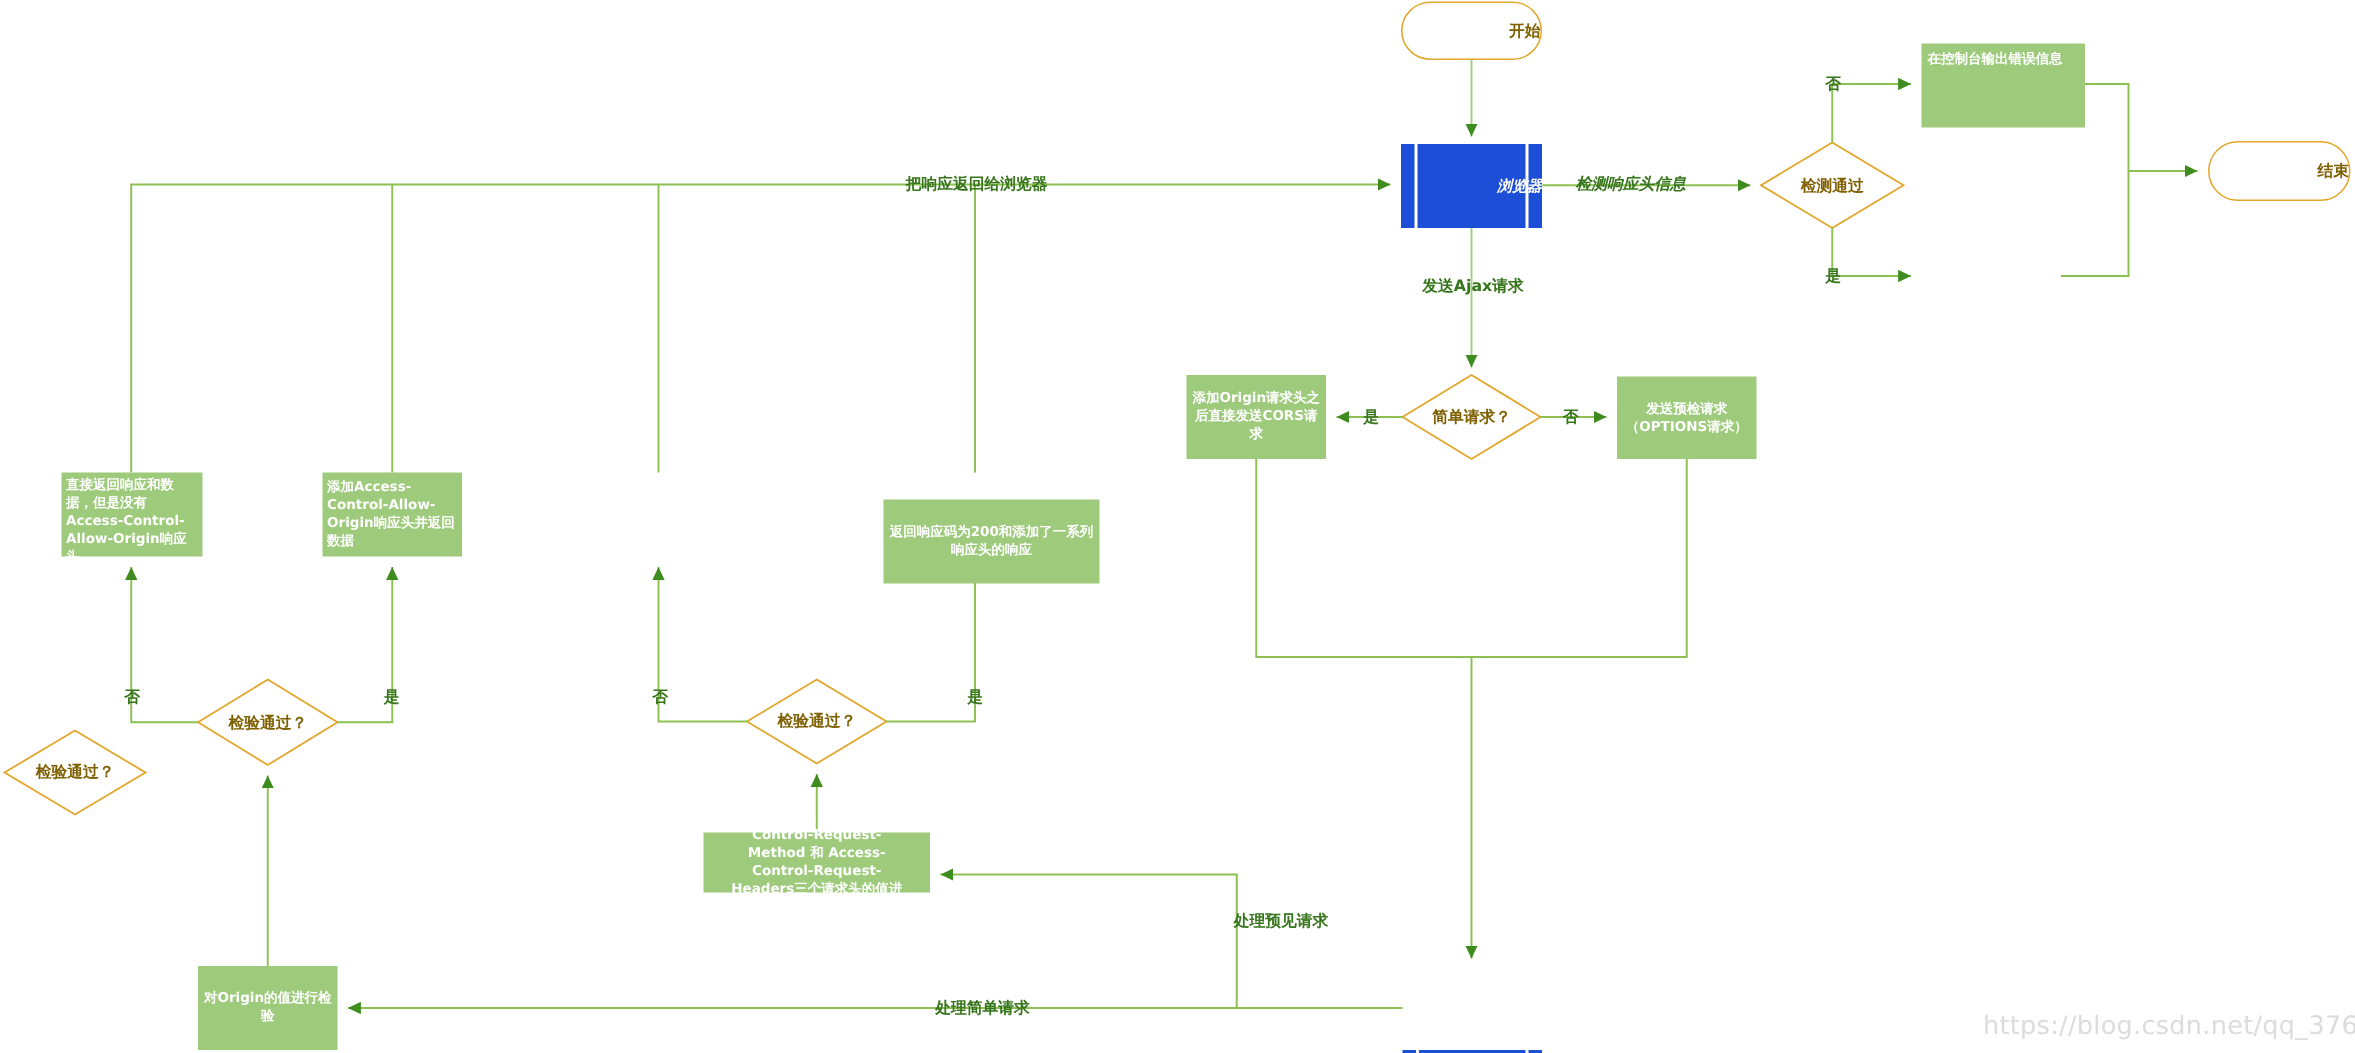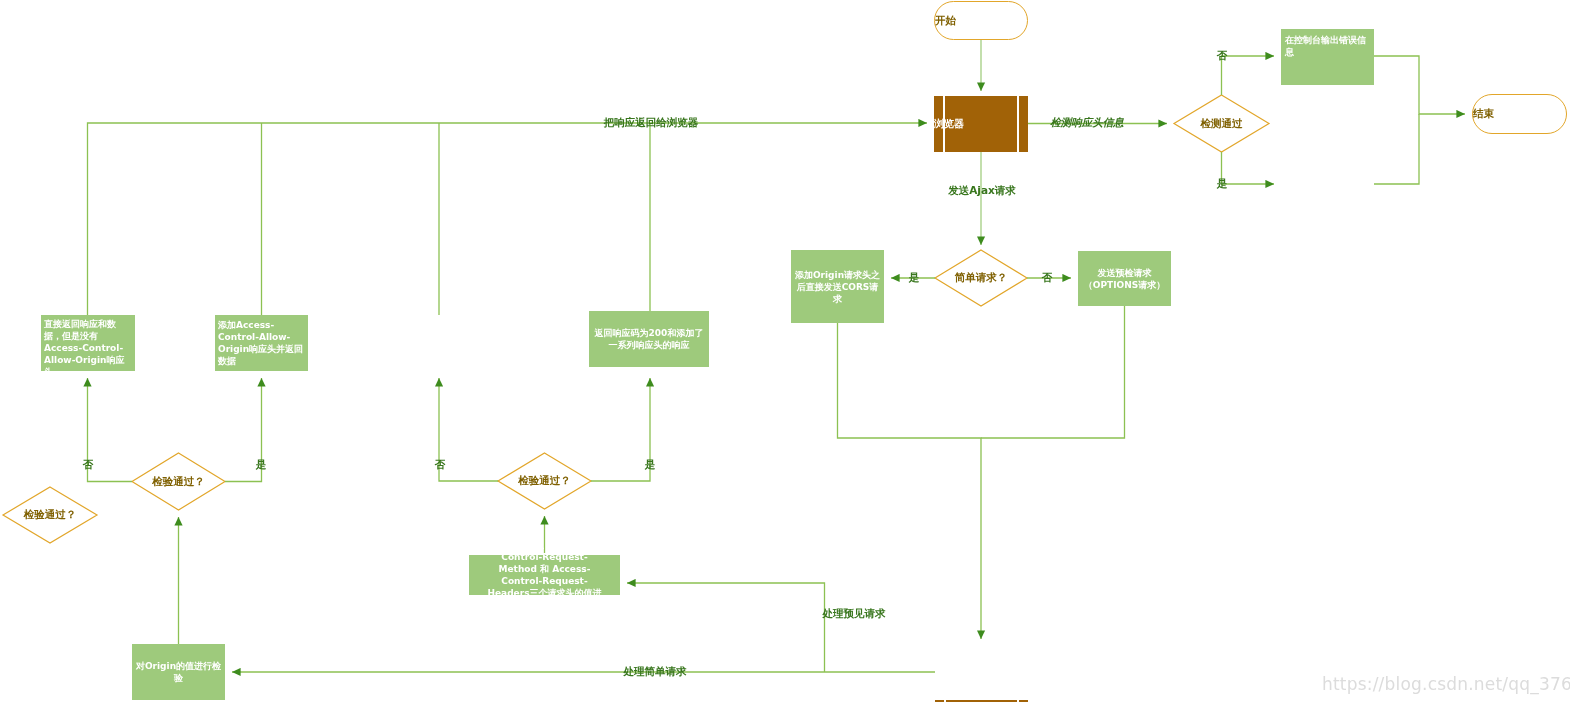--- a/index.html
+++ b/index.html
@@ -2,24 +2,24 @@
 <html><head>
 <meta charset="utf-8">
 <title>CORS Flowchart</title>
 <style>
   html,body{margin:0;padding:0;background:#ffffff;}
   body{width:1570px;height:702px;overflow:hidden;
        font-family:"DejaVu Sans",sans-serif;-webkit-font-smoothing:antialiased;}
   #canvas{position:relative;width:1570px;height:702px;background:#fff;}
   svg#wires{position:absolute;left:0;top:0;width:1570px;height:702px;}
   .node{position:absolute;box-sizing:border-box;display:flex;align-items:center;
-        justify-content:flex-start;text-align:center;}
+        justify-content:flex-end;text-align:center;}
   .proc{background:#9ECA7C;color:#ffffff;font-size:9px;line-height:12px;font-weight:700;}
   .proc.lf{justify-content:flex-start;text-align:left;}
-  .pdp{background:#a16207;color:#ffffff;font-size:10px;font-weight:700;position:relative;}
+  .pdp{background:#1d4ed8;color:#ffffff;font-size:10px;font-weight:700;position:relative;font-style:italic;}
   .pdp i{position:absolute;top:0;bottom:0;width:2px;background:#ffffff;}
   .term{border:1.4px solid #E2A62A;border-radius:999px;background:#fff;color:#7F6000;
         font-size:10.5px;font-weight:700;}
   .dlabel{position:absolute;color:#7F6000;font-size:10.5px;font-weight:700;white-space:nowrap;
           transform:translate(-50%,-50%);}
   .elabel{position:absolute;color:#38761D;font-size:10.5px;font-weight:700;white-space:nowrap;
           transform:translate(-50%,-50%);}
   .wm{position:absolute;color:#DCDCDC;font-size:17px;white-space:nowrap;letter-spacing:.2px;}
 </style>
 </head>
@@ -87,49 +87,49 @@
   </div>
 
   <div class="node pdp" style="left:934px;top:96px;width:94px;height:56px;">
     <i style="left:9px;"></i>
     <i style="right:9px;"></i>
     <span>浏览器</span>
   </div>
 
   <div class="dlabel" style="left:1221.5px;top:123.5px;">检测通过</div>
 
-  <div class="node proc lf" style="left:1281px;top:29px;width:93px;height:56px;padding:5px 3px 0 4px;align-items:flex-start;">
+  <div class="node proc lf" style="left:1281px;top:29px;width:109px;height:56px;padding:5px 3px 0 4px;align-items:flex-start;">
     <span>在控制台输出错误信息</span>
   </div>
 
 
   <div class="node term" style="left:1472px;top:94px;width:95px;height:40px;">
     <span>结束</span>
   </div>
 
   <div class="dlabel" style="left:981px;top:278px;">简单请求？</div>
 
-  <div class="node proc" style="left:791px;top:250px;width:93px;height:73px;padding:0 3px;">
+  <div class="node proc" style="left:791px;top:250px;width:93px;height:56px;padding:0 3px;">
     <span>添加Origin请求头之后直接发送CORS请求</span>
   </div>
 
   <div class="node proc" style="left:1078px;top:251px;width:93px;height:55px;padding:12px 2px;">
     <span>发送预检请求（OPTIONS请求）</span>
   </div>
 
   <div class="node proc lf" style="left:41px;top:315px;width:94px;height:56px;padding:3px 2px 0 3px;align-items:flex-start;">
     <span>直接返回响应和数据，但是没有Access-Control-Allow-Origin响应头</span>
   </div>
 
   <div class="node proc lf" style="left:215px;top:315px;width:93px;height:56px;padding:0 2px 0 3px;">
     <span>添加Access-Control-Allow-Origin响应头并返回数据</span>
   </div>
 
 
-  <div class="node proc" style="left:589px;top:311px;width:120px;height:56px;padding:0 3px;">
+  <div class="node proc" style="left:589px;top:333px;width:144px;height:56px;padding:0 3px;">
     <span>返回响应码为200和添加了一系列响应头的响应</span>
   </div>
 
   <div class="dlabel" style="left:50px;top:515px;">检验通过？</div>
   <div class="dlabel" style="left:178.5px;top:481.5px;">检验通过？</div>
   <div class="dlabel" style="left:544.5px;top:481px;">检验通过？</div>
 
   <div class="node proc" style="left:469px;top:555px;width:151px;height:40px;padding:0 16px;">
     <span>对Origin、Access-Control-Request-Method 和 Access-Control-Request-Headers三个请求头的值进行检验</span>
   </div>

